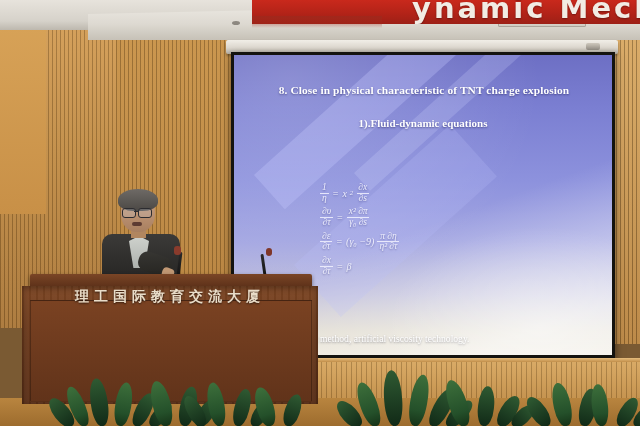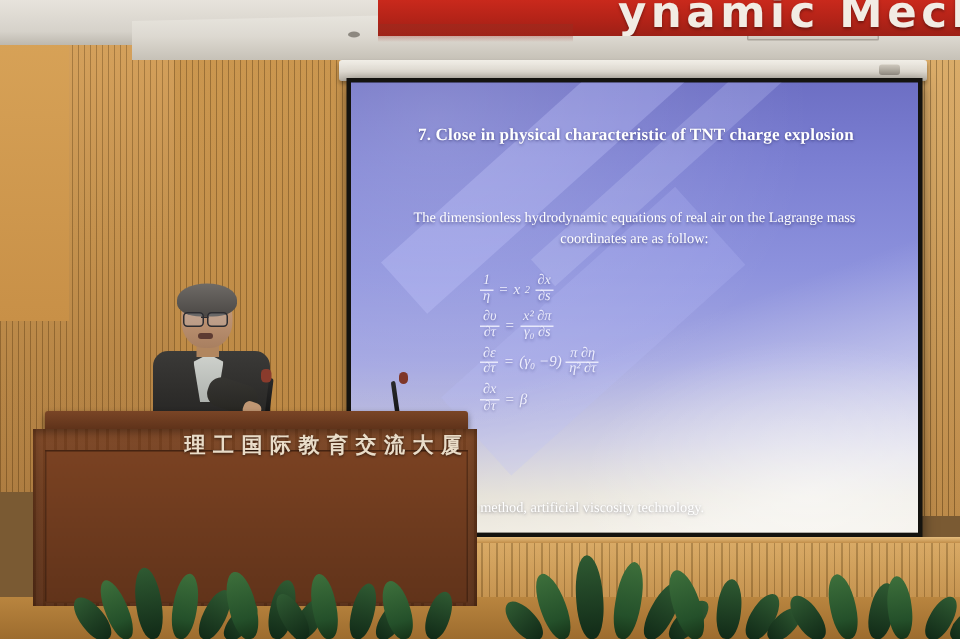--- a/index.html
+++ b/index.html
@@ -201,21 +201,20 @@
     position:absolute;left:30px;top:300px;width:280px;height:100px;
     border:1px solid rgba(0,0,0,.28);
     background:linear-gradient(180deg,#7a4222 0%,#61331a 100%);
   }
   #podium-text{
     position:absolute;left:22px;top:288px;width:296px;
     text-align:center;color:#e9dcc8;
     font-family:"DejaVu Sans",sans-serif;
     font-size:14px;letter-spacing:5px;font-weight:600;
     text-shadow:0 1px 2px rgba(0,0,0,.6);
-    padding-left:48px;
   }
   #mic-stem{
     position:absolute;left:178px;top:252px;width:3px;height:24px;
     background:linear-gradient(180deg,#2a2a2a,#151515);
     transform:rotate(7deg);border-radius:2px;
   }
   #mic-head{
     position:absolute;left:174px;top:246px;width:7px;height:9px;
     background:#8a3b2c;border-radius:3px;
   }
@@ -315,22 +314,22 @@
   <div id="housing-knob"></div>
   <div id="screen-frame"></div>
 
   <div id="screen-surface">
     <div class="diag" id="diag1"></div>
     <div class="diag" id="diag2"></div>
     <div class="diag" id="diag3"></div>
     <div id="glare2"></div>
 
     <div id="slide">
-      <div id="slide-title">7. Close in physical  characteristic of  TNT charge explosion</div>
-      <div id="slide-body">The dimensionless  hydrodynamic  equations  of  real air on the Lagrange mass coordinates are as follow:</div>
+      <div id="slide-title">8. Close in physical  characteristic of  TNT charge explosion</div>
+      <div id="slide-subtitle">1).Fluid-dynamic equations</div>
 
       <div id="equations">
 
         <div class="eq">
           <span class="frac">
             <span class="num">1</span>
             <span class="den">η</span>
           </span>
           <span class="op">=</span>
           <span>x</span>

